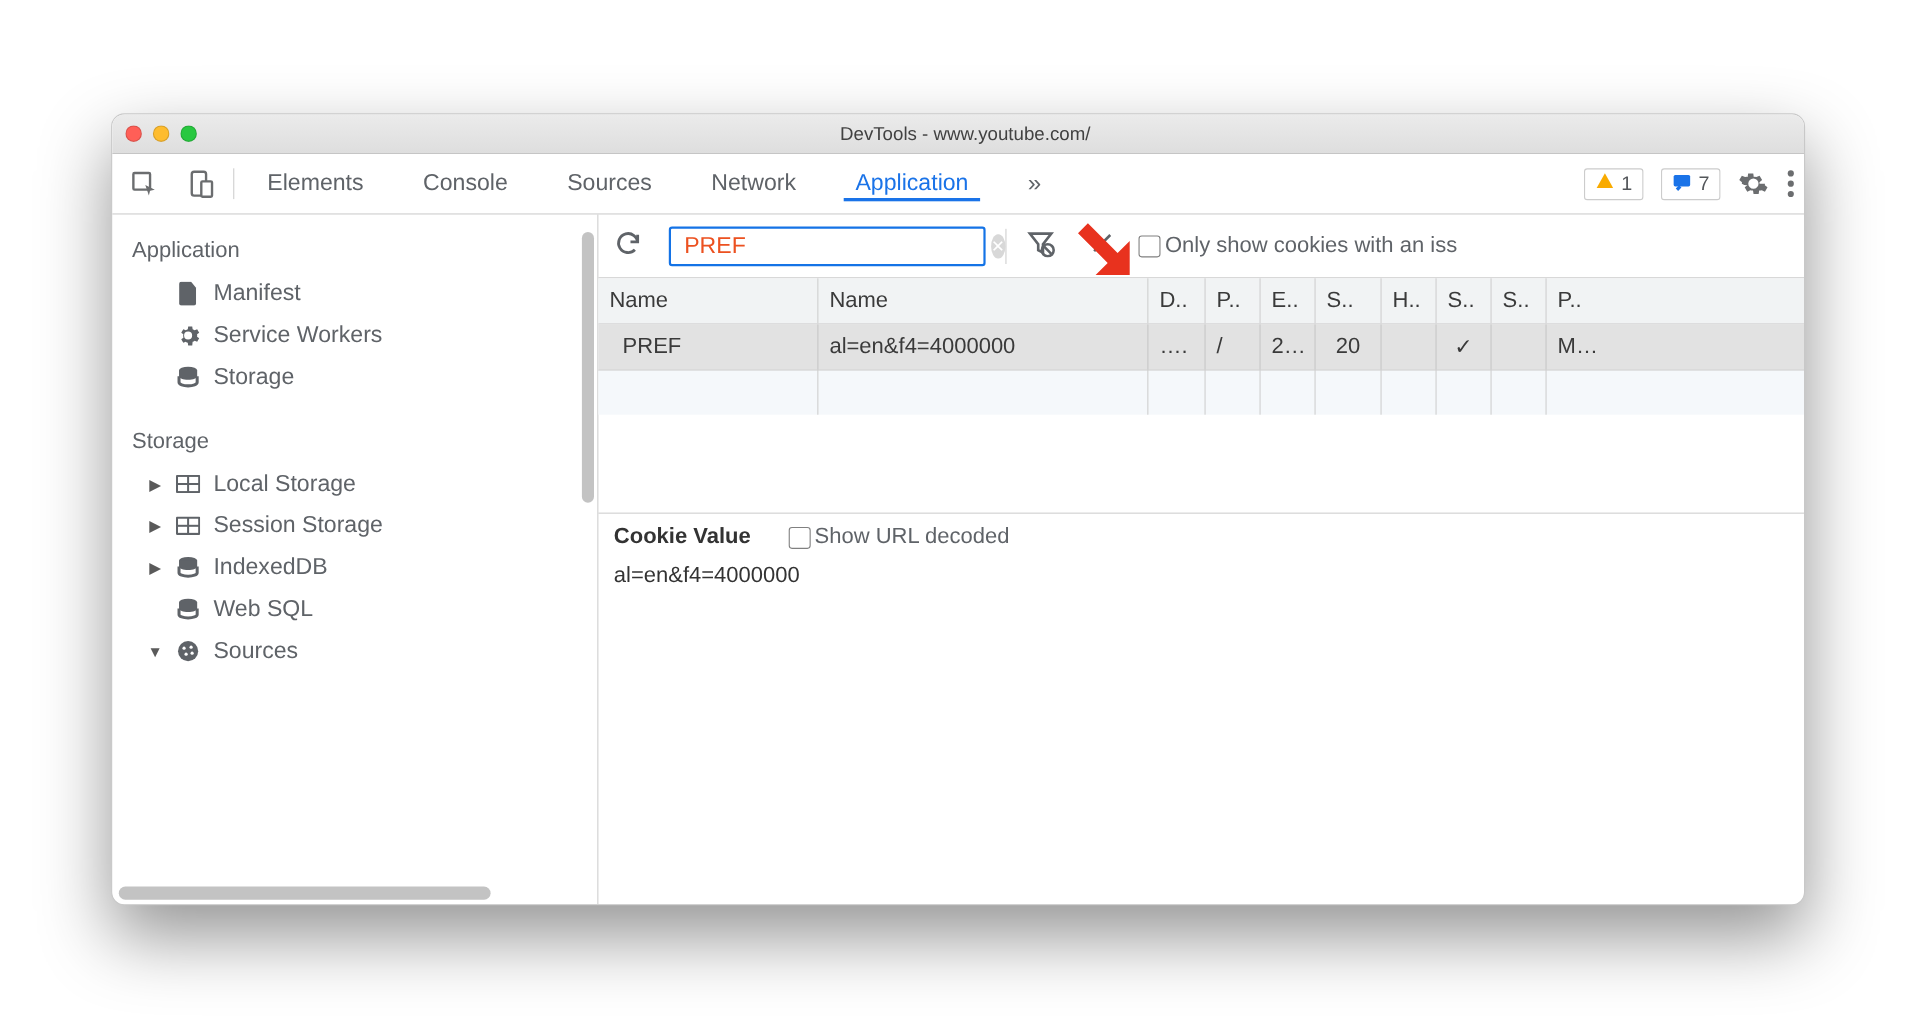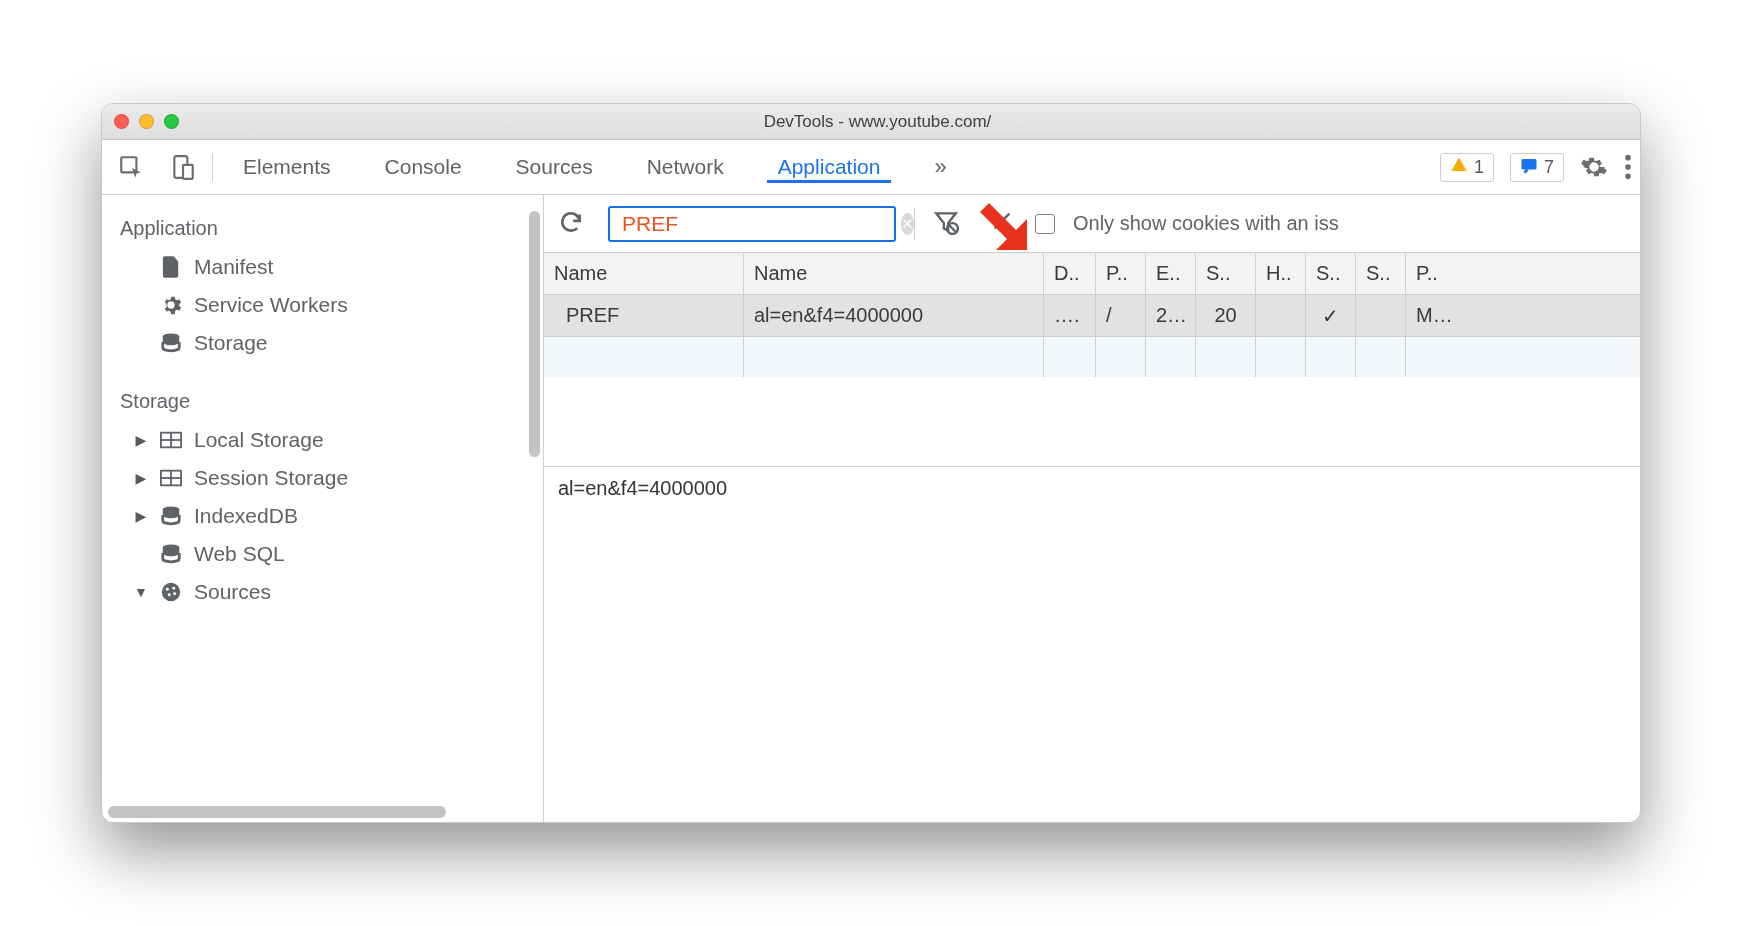--- a/index.html
+++ b/index.html
@@ -125,21 +125,21 @@
   }
   .filter-input input{
     flex:1; border:none; outline:none; font-size:21px; color:#ec5120;
     font-family:inherit; background:transparent;
   }
   .clear-btn{ width:22px; height:22px; border-radius:50%; background:#d8d8d8; display:flex; align-items:center; justify-content:center; color:#fff; font-size:15px;}
   .msep{ width:1px; height:32px; background:#cfcfcf; margin:0 10px; }
   .funnel-ico{ color:#5f6368; position:relative; }
   .x-ico{ color:#5f6368; font-size:26px; }
   .chk {
-    display:flex; align-items:center; gap:18px; font-size:20px; color:#5f6368; margin-left:14px;
+    display:flex; align-items:center; gap:4px; font-size:20px; color:#5f6368; margin-left:14px;
   }
   .chk .box { width:20px; height:20px; border:1.5px solid #808080; border-radius:3px; background:#fff;}
   
   .table-wrap { height:214px; border-bottom:1px solid #cfcfcf; display:flex; flex-direction:column; }
   .thead, .trow {
     display:flex; font-size:20px; color:#3a3a3a;
     height:42px; align-items:center;
     border-bottom:1px solid #cfcfcf;
   }
   .thead{ background:#f1f3f4; }
@@ -429,17 +429,24 @@
             <div class="vline" style="left:651px"></div>
             <div class="vline" style="left:711px"></div>
             <div class="vline" style="left:761px"></div>
             <div class="vline" style="left:811px"></div>
             <div class="vline" style="left:861px"></div>
           </div>
         </div>
       </div>
 
       <div class="detail">
+        <div class="detail-head">
+          <b>Cookie Value</b>
+          <span class="chk" style="margin-left:0">
+            <span class="box"></span>
+            <span>Show URL decoded</span>
+          </span>
+        </div>
         <div>al=en&amp;f4=4000000</div>
       </div>
     </div>
   </div>
 </div>
 
 </body></html>

